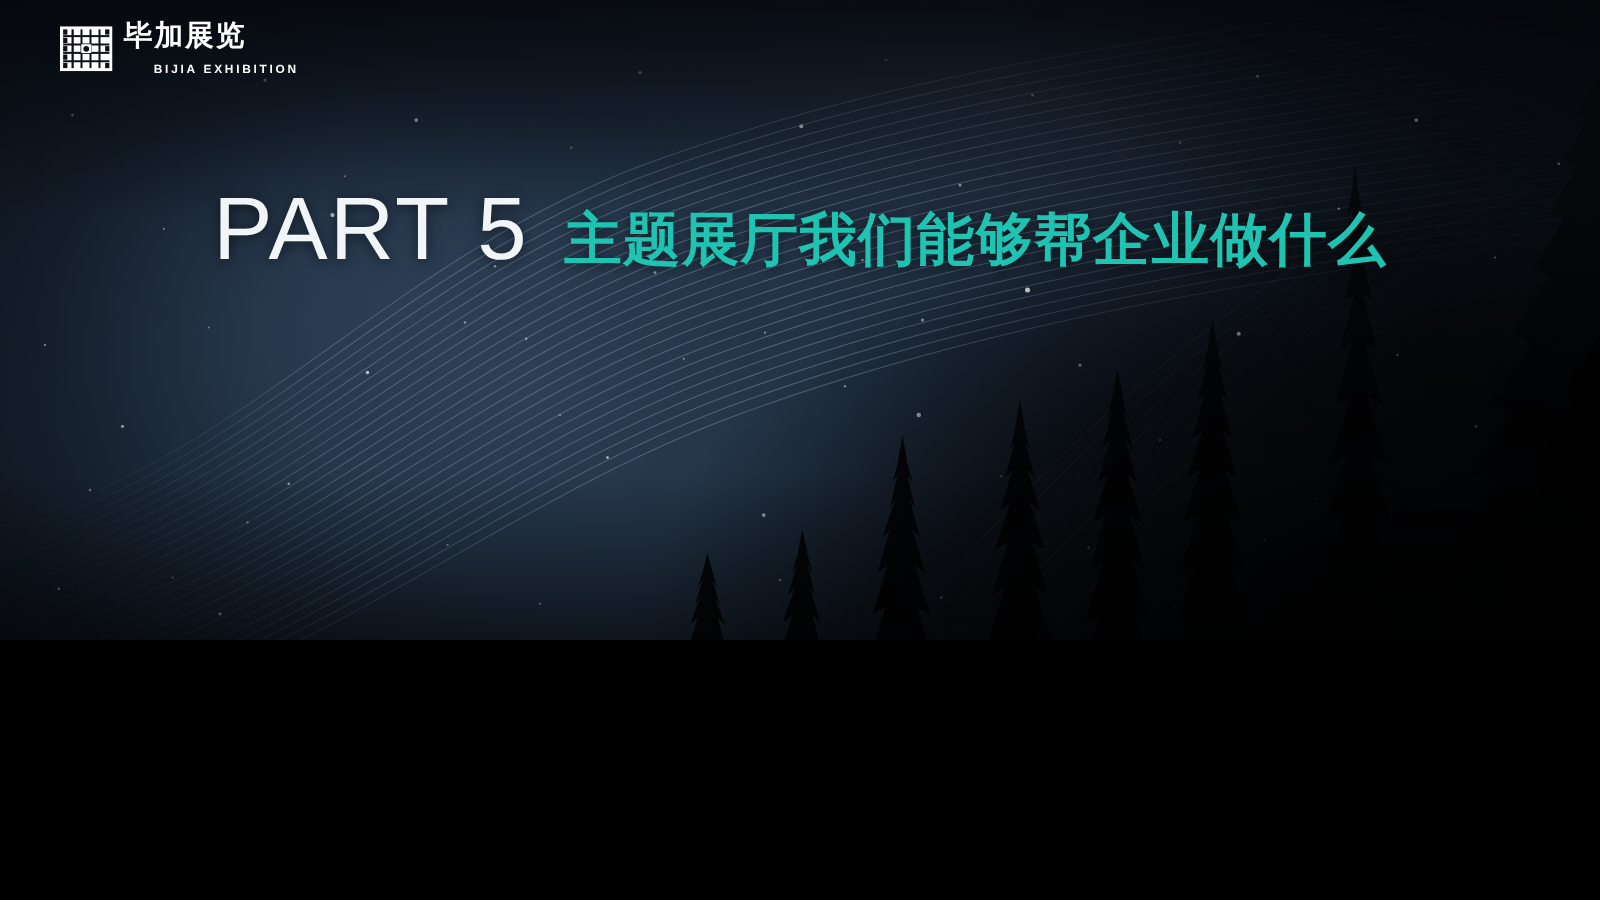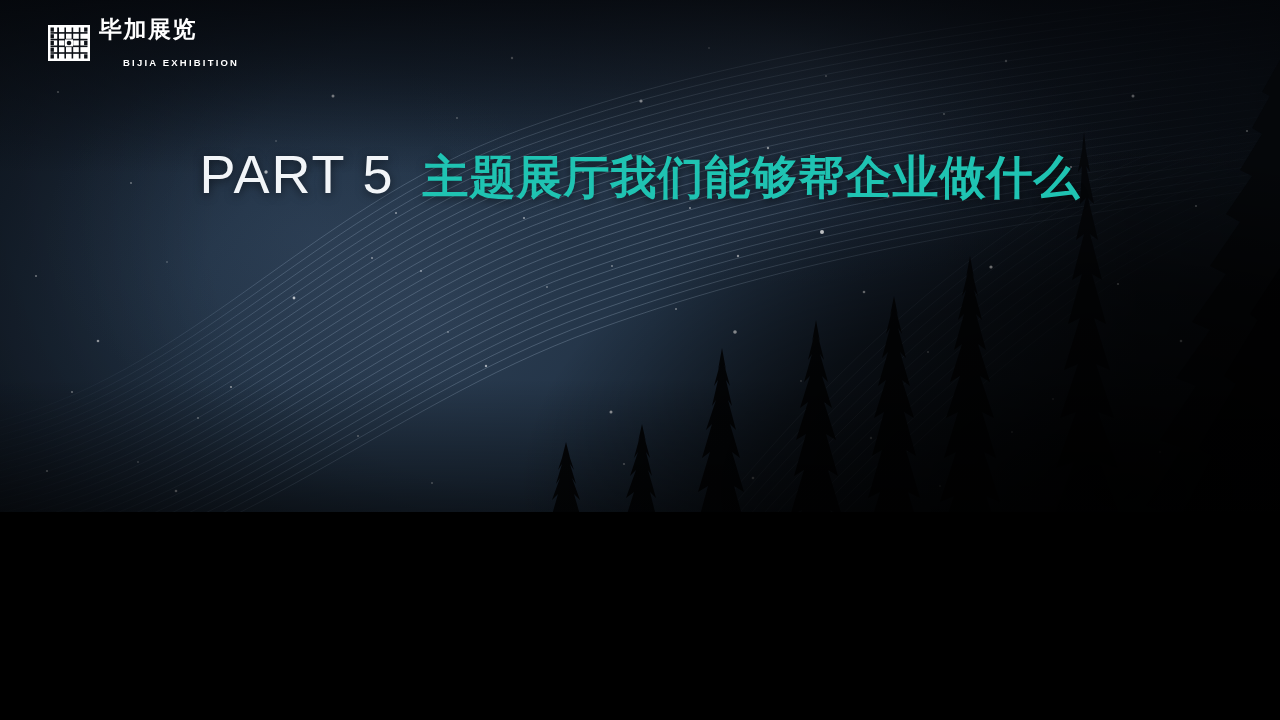--- a/index.html
+++ b/index.html
@@ -93,40 +93,40 @@
     font-weight: 700;
     letter-spacing: 1.5px;
     white-space: nowrap;
     font-family: "DejaVu Sans", "Liberation Sans", sans-serif;
   }
   .logo-en {
     color: #ffffff;
     font-size: 9.5px;
     font-weight: 700;
     letter-spacing: 2.2px;
-    margin-top: 17px;
+    margin-top: 10px;
     white-space: nowrap;
     padding-left: 24px;
   }
 
   
   .title-row {
     position: absolute;
     left: 0;
     right: 0;
     top: 143px;
     display: flex;
     align-items: baseline;
     justify-content: center;
     gap: 28px;
     z-index: 35;
   }
   .title-part {
     color: #f2f5f8;
-    font-size: 54px;
+    font-size: 71px;
     font-weight: 300;
     letter-spacing: 2px;
     font-family: "Liberation Sans", "DejaVu Sans", sans-serif;
     white-space: nowrap;
     text-shadow: 0 2px 10px rgba(0,0,0,.55);
   }
   .title-cn {
     color: #1fc3b2;
     font-size: 46px;
     font-weight: 700;

